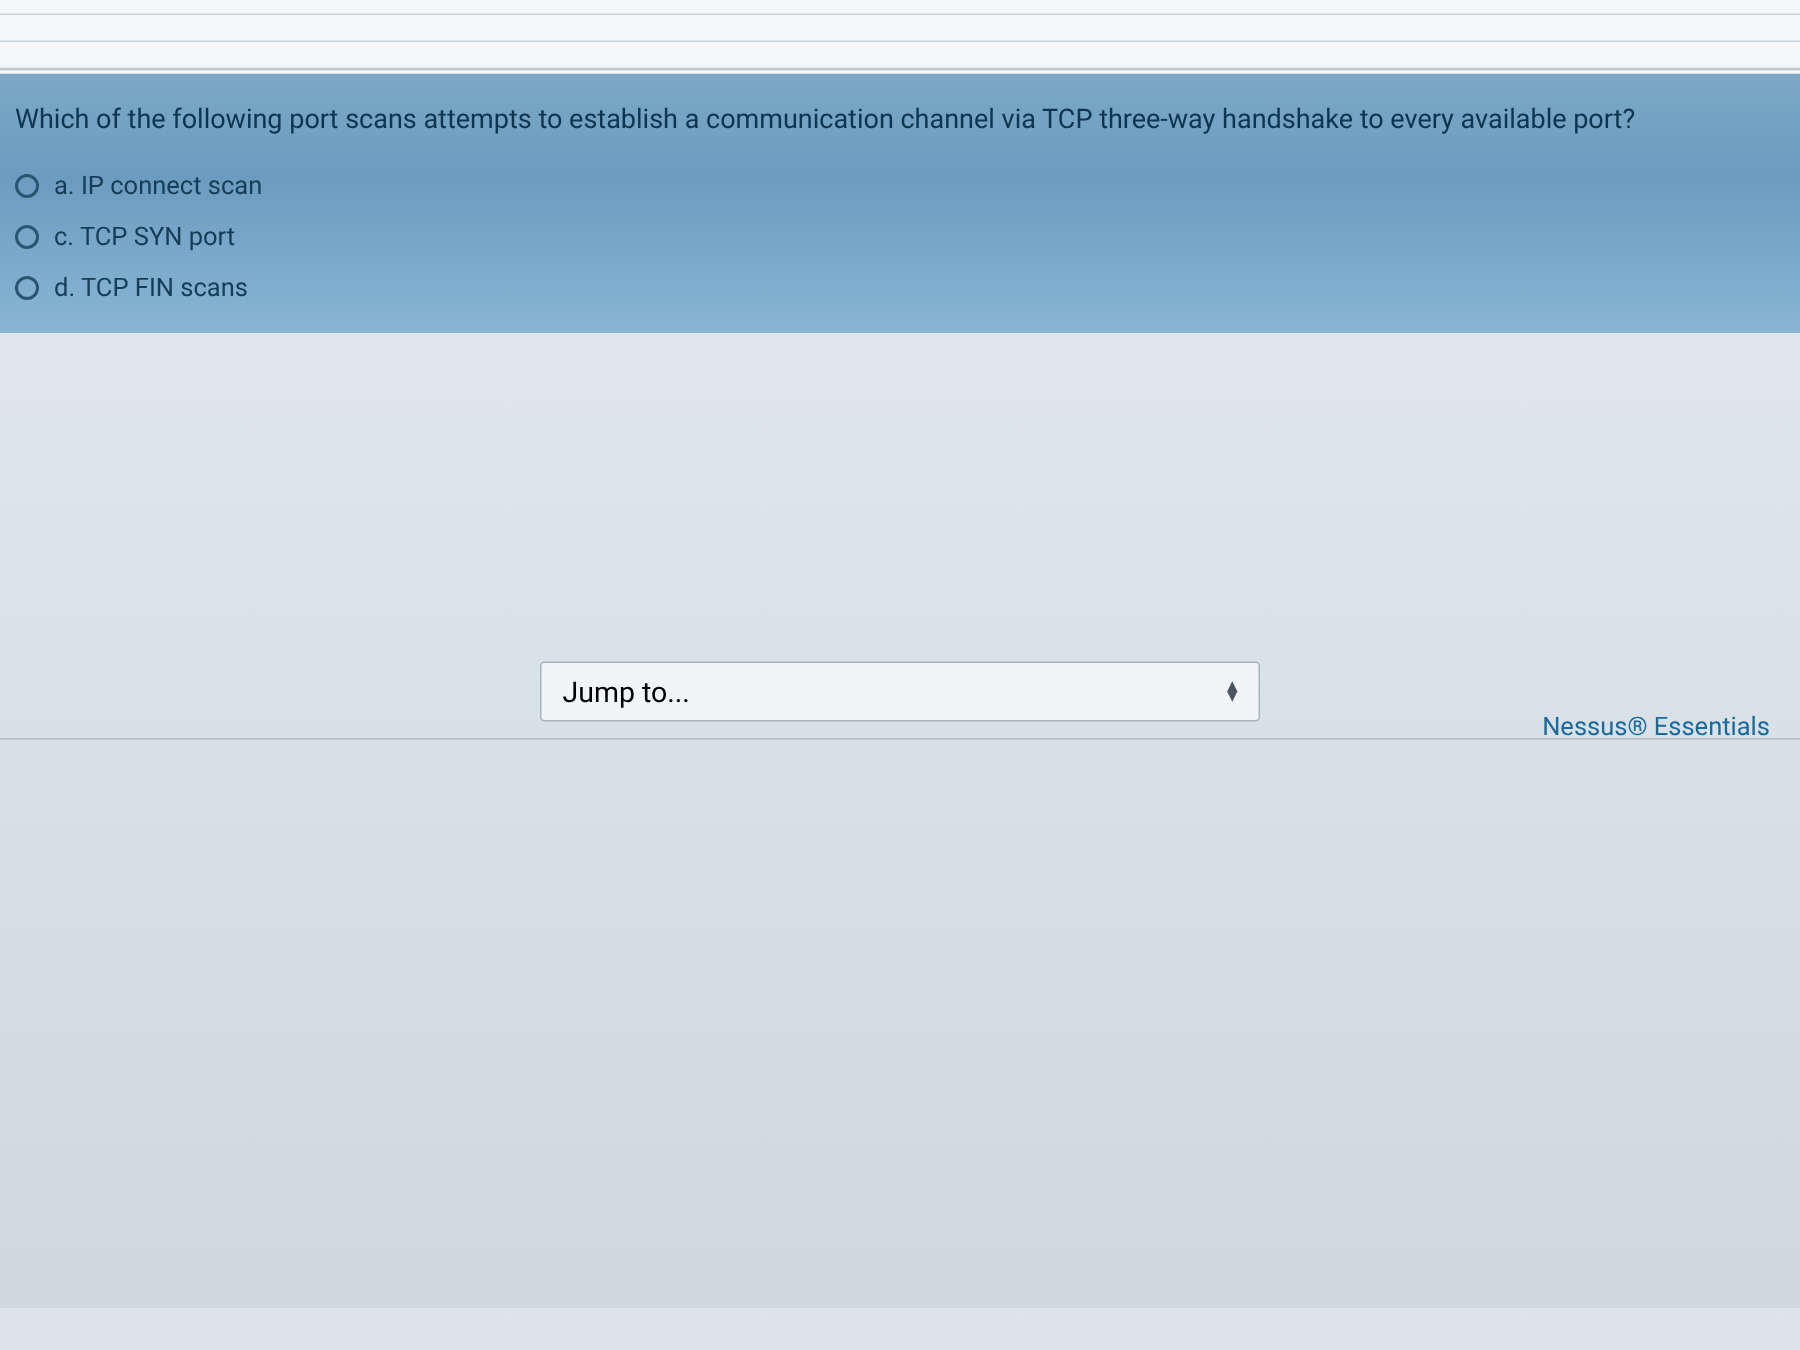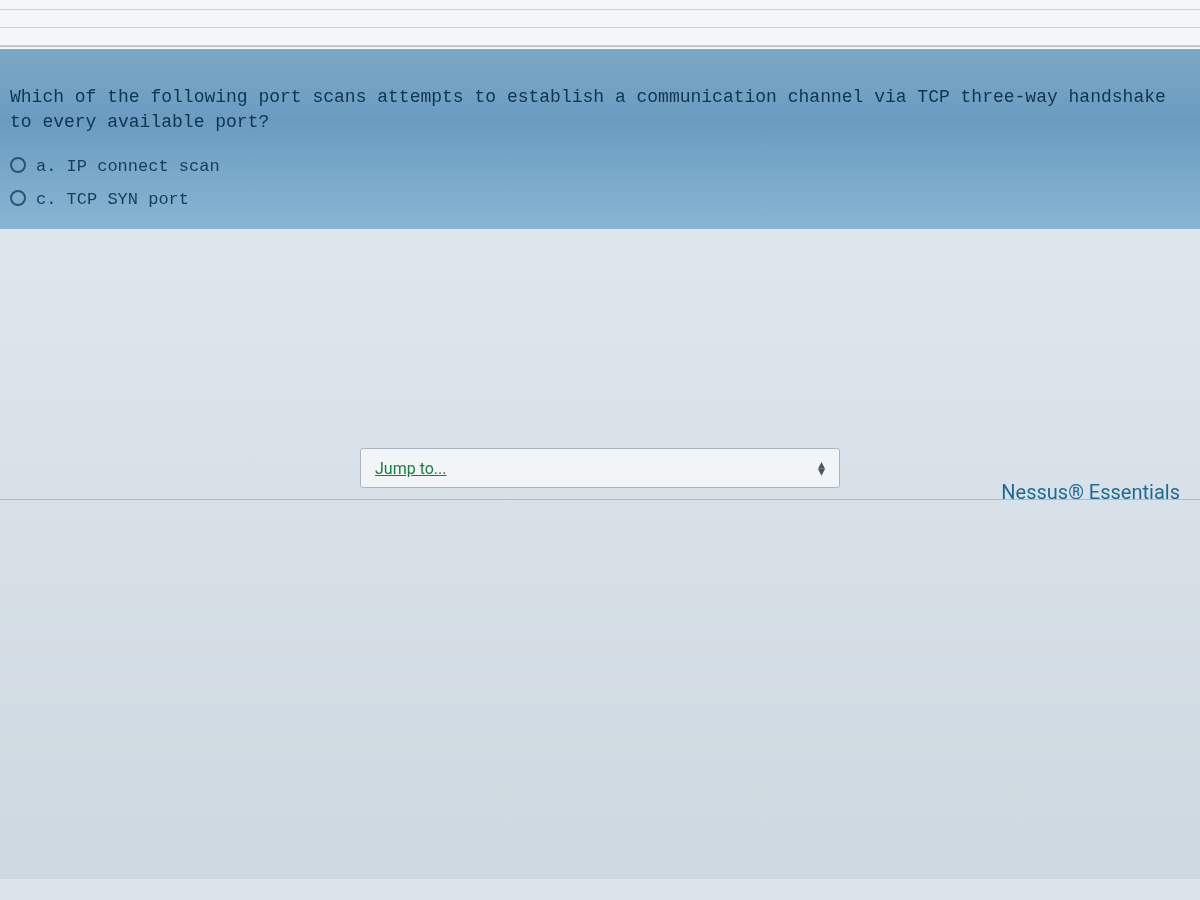--- a/index.html
+++ b/index.html
@@ -20,38 +20,38 @@
     .top-bar {
       height: 18px;
       background: #f4f6f8;
       border-bottom: 1px solid #c8d0d8;
     }
     .top-bar:first-child {
       height: 10px;
     }
     .question-panel {
       background: linear-gradient(180deg, #7ba8c5 0%, #6b9cc0 40%, #88b5d3 100%);
-      padding: 36px 10px 20px 10px;
+      padding: 18px 10px 20px 10px;
       color: #1a4560;
       border-top: 2px solid #f5f9fc;
-      font-family: Liberation Mono, monospace;
     }
     .question-text {
       font-size: 18px;
       color: #0d3550;
       margin-bottom: 22px;
       line-height: 1.4;
     }
     .options {
       display: flex;
       flex-direction: column;
       gap: 14px;
     }
     .option {
       display: flex;
+      align-items: center;
       gap: 10px;
       cursor: pointer;
     }
     .radio {
       width: 16px;
       height: 16px;
       border: 2px solid #2a5570;
       border-radius: 50%;
       background: transparent;
       flex-shrink: 0;
@@ -82,34 +82,33 @@
       background: #f2f5f7;
       border: 1px solid #a8b4bf;
       border-radius: 3px;
       display: flex;
       align-items: center;
       justify-content: space-between;
       padding: 0 14px;
       cursor: pointer;
     }
     .jump-select-text {
-      font-size: 16px;
-      color: #15803d;
-      text-decoration: underline;
+      font-size: 19px;
+      color: #000000;
     }
     .jump-arrows {
       font-size: 14px;
       color: #4a5560;
       line-height: 0.5;
       display: flex;
       flex-direction: column;
     }
     .nessus-link {
       margin-left: auto;
-      font-size: 20px;
+      font-size: 17px;
       color: #1a6a9a;
       cursor: pointer;
       margin-top: 48px;
     }
     .hr-line {
       position: absolute;
       top: 270px;
       left: 0;
       right: 0;
       height: 1px;
@@ -129,20 +128,24 @@
   <div class="question-text">Which of the following port scans attempts to establish a communication channel via TCP three-way handshake to every available port?</div>
   <div class="options">
     <label class="option">
       <span class="radio"></span>
       <span class="option-label">a. IP connect scan</span>
     </label>
     <label class="option">
       <span class="radio"></span>
       <span class="option-label">c. TCP SYN port</span>
     </label>
+    <label class="option">
+      <span class="radio"></span>
+      <span class="option-label">d. TCP FIN scans</span>
+    </label>
   </div>
 </div>
 
 <div class="bottom-area">
   <div class="nav-row">
     <div class="jump-select">
       <span class="jump-select-text">Jump to...</span>
       <span class="jump-arrows">
         <span>▴</span>
           <span>▾</span>

